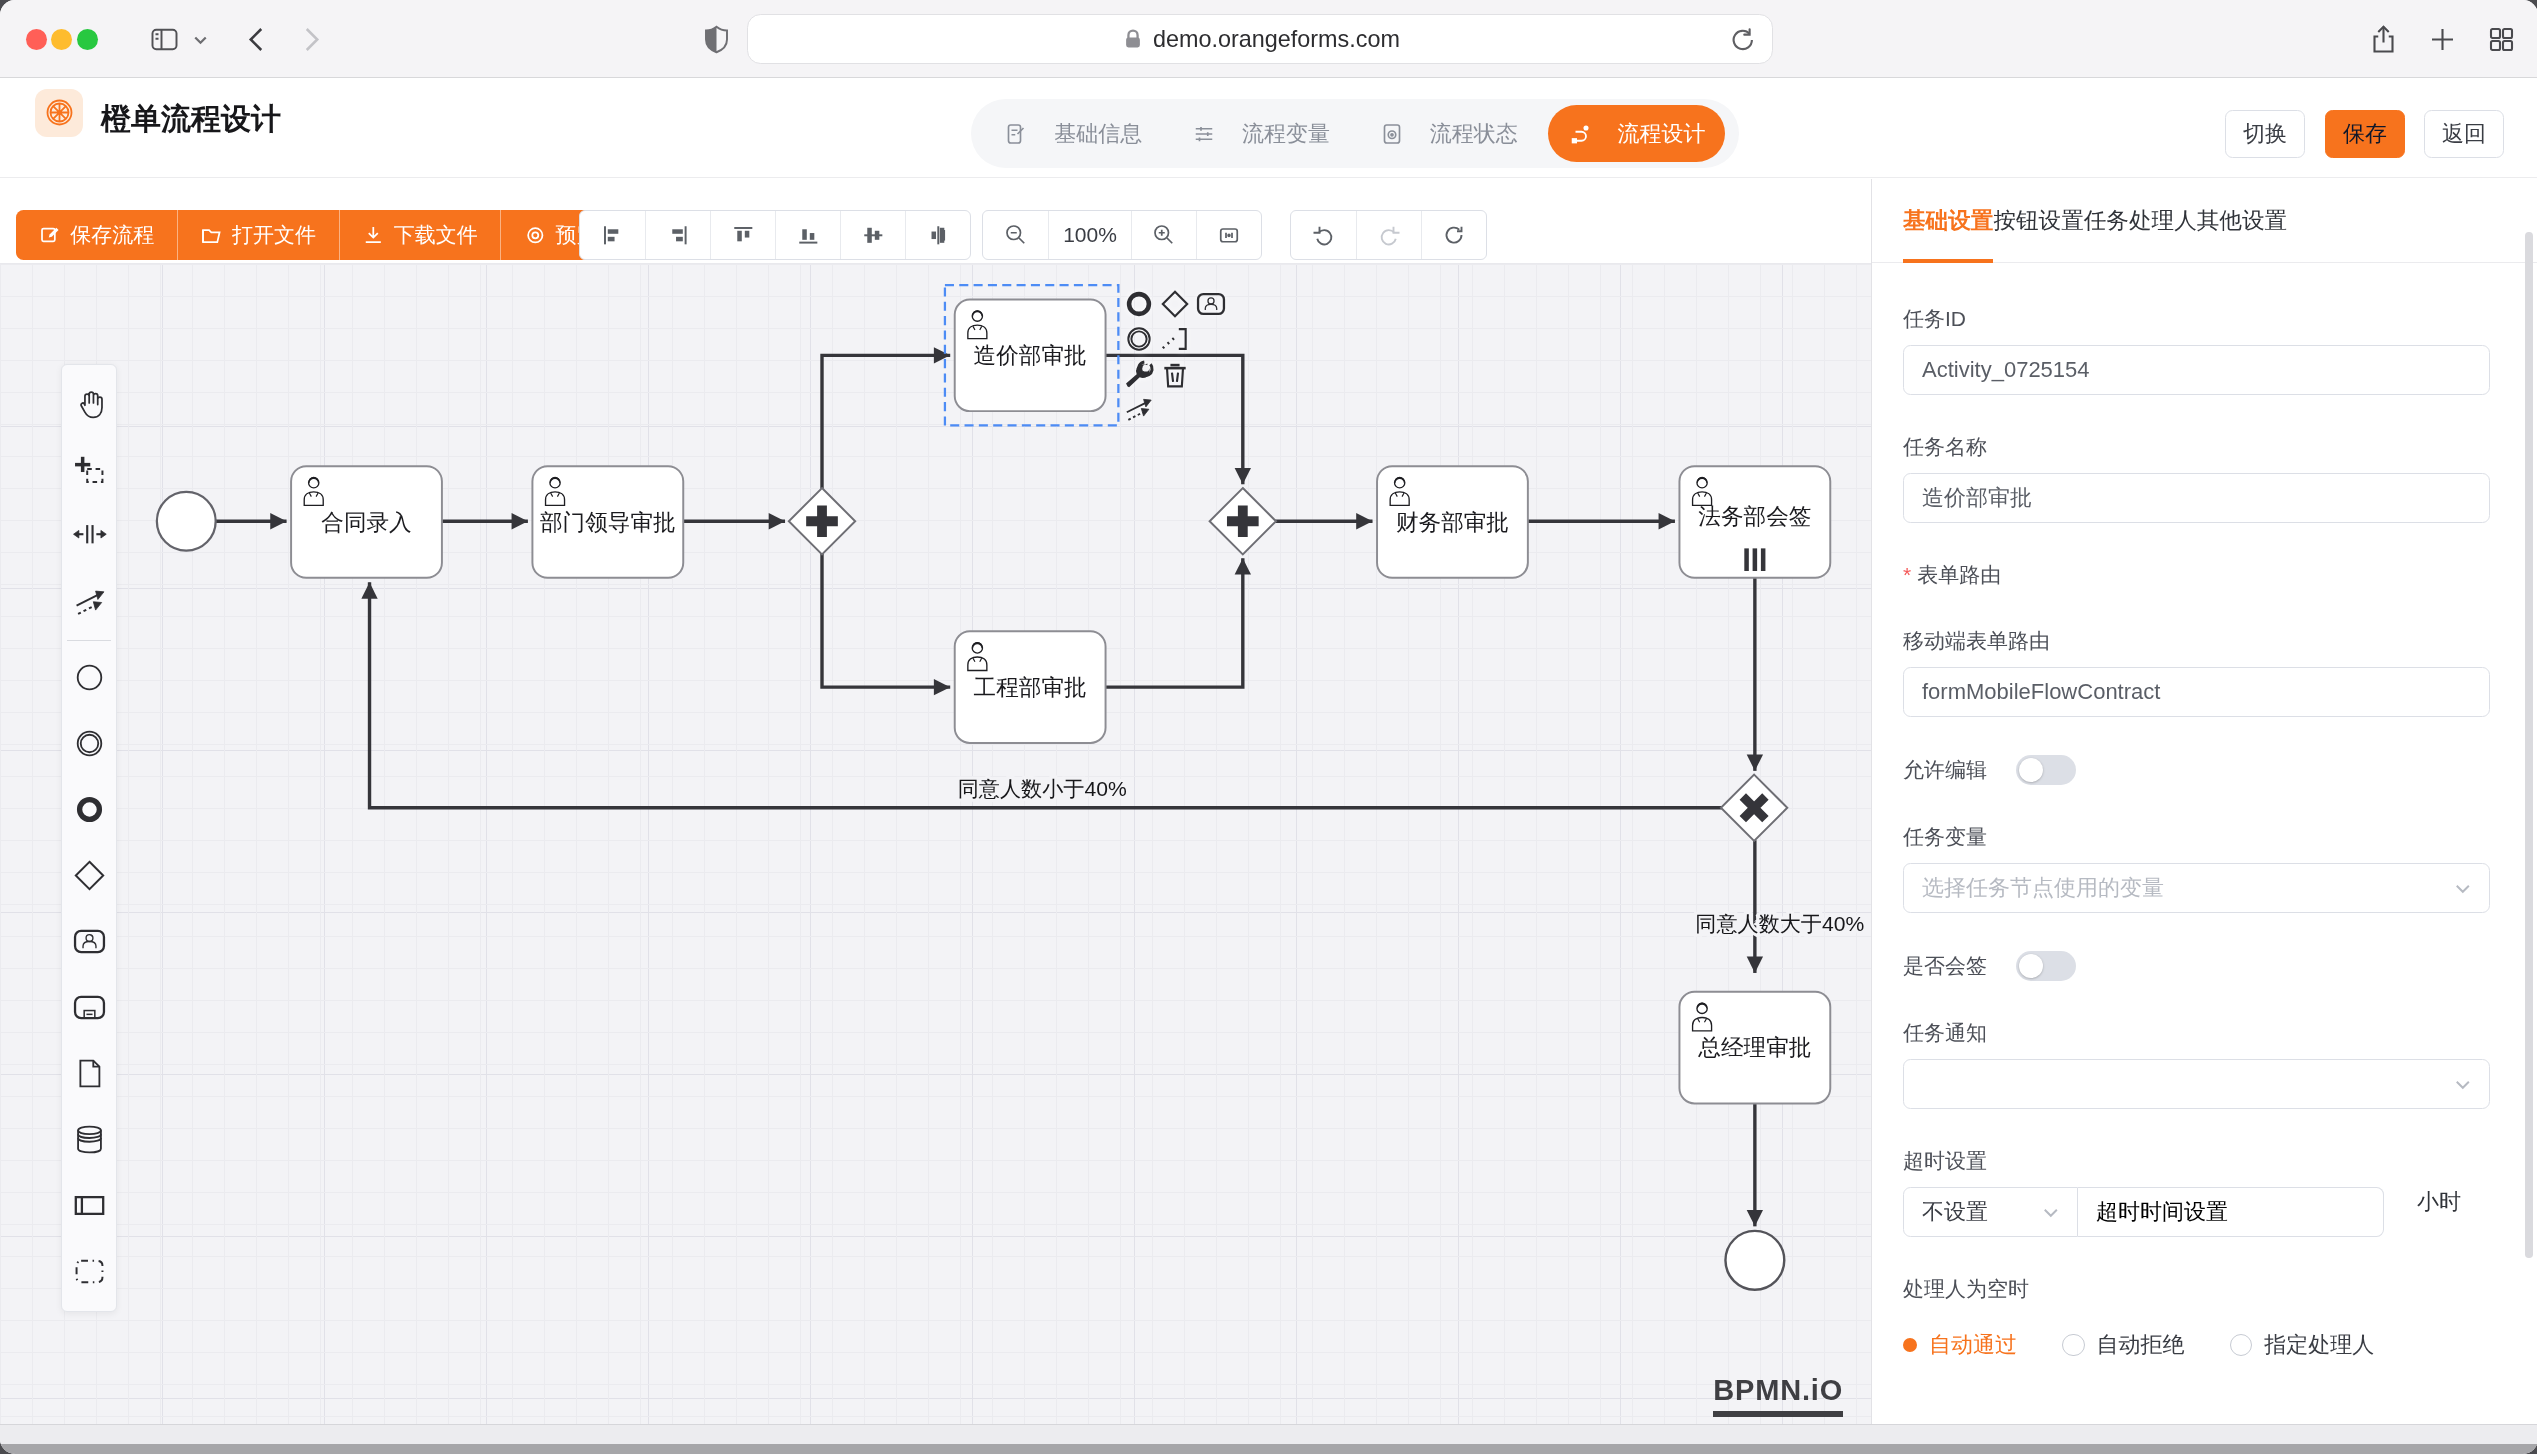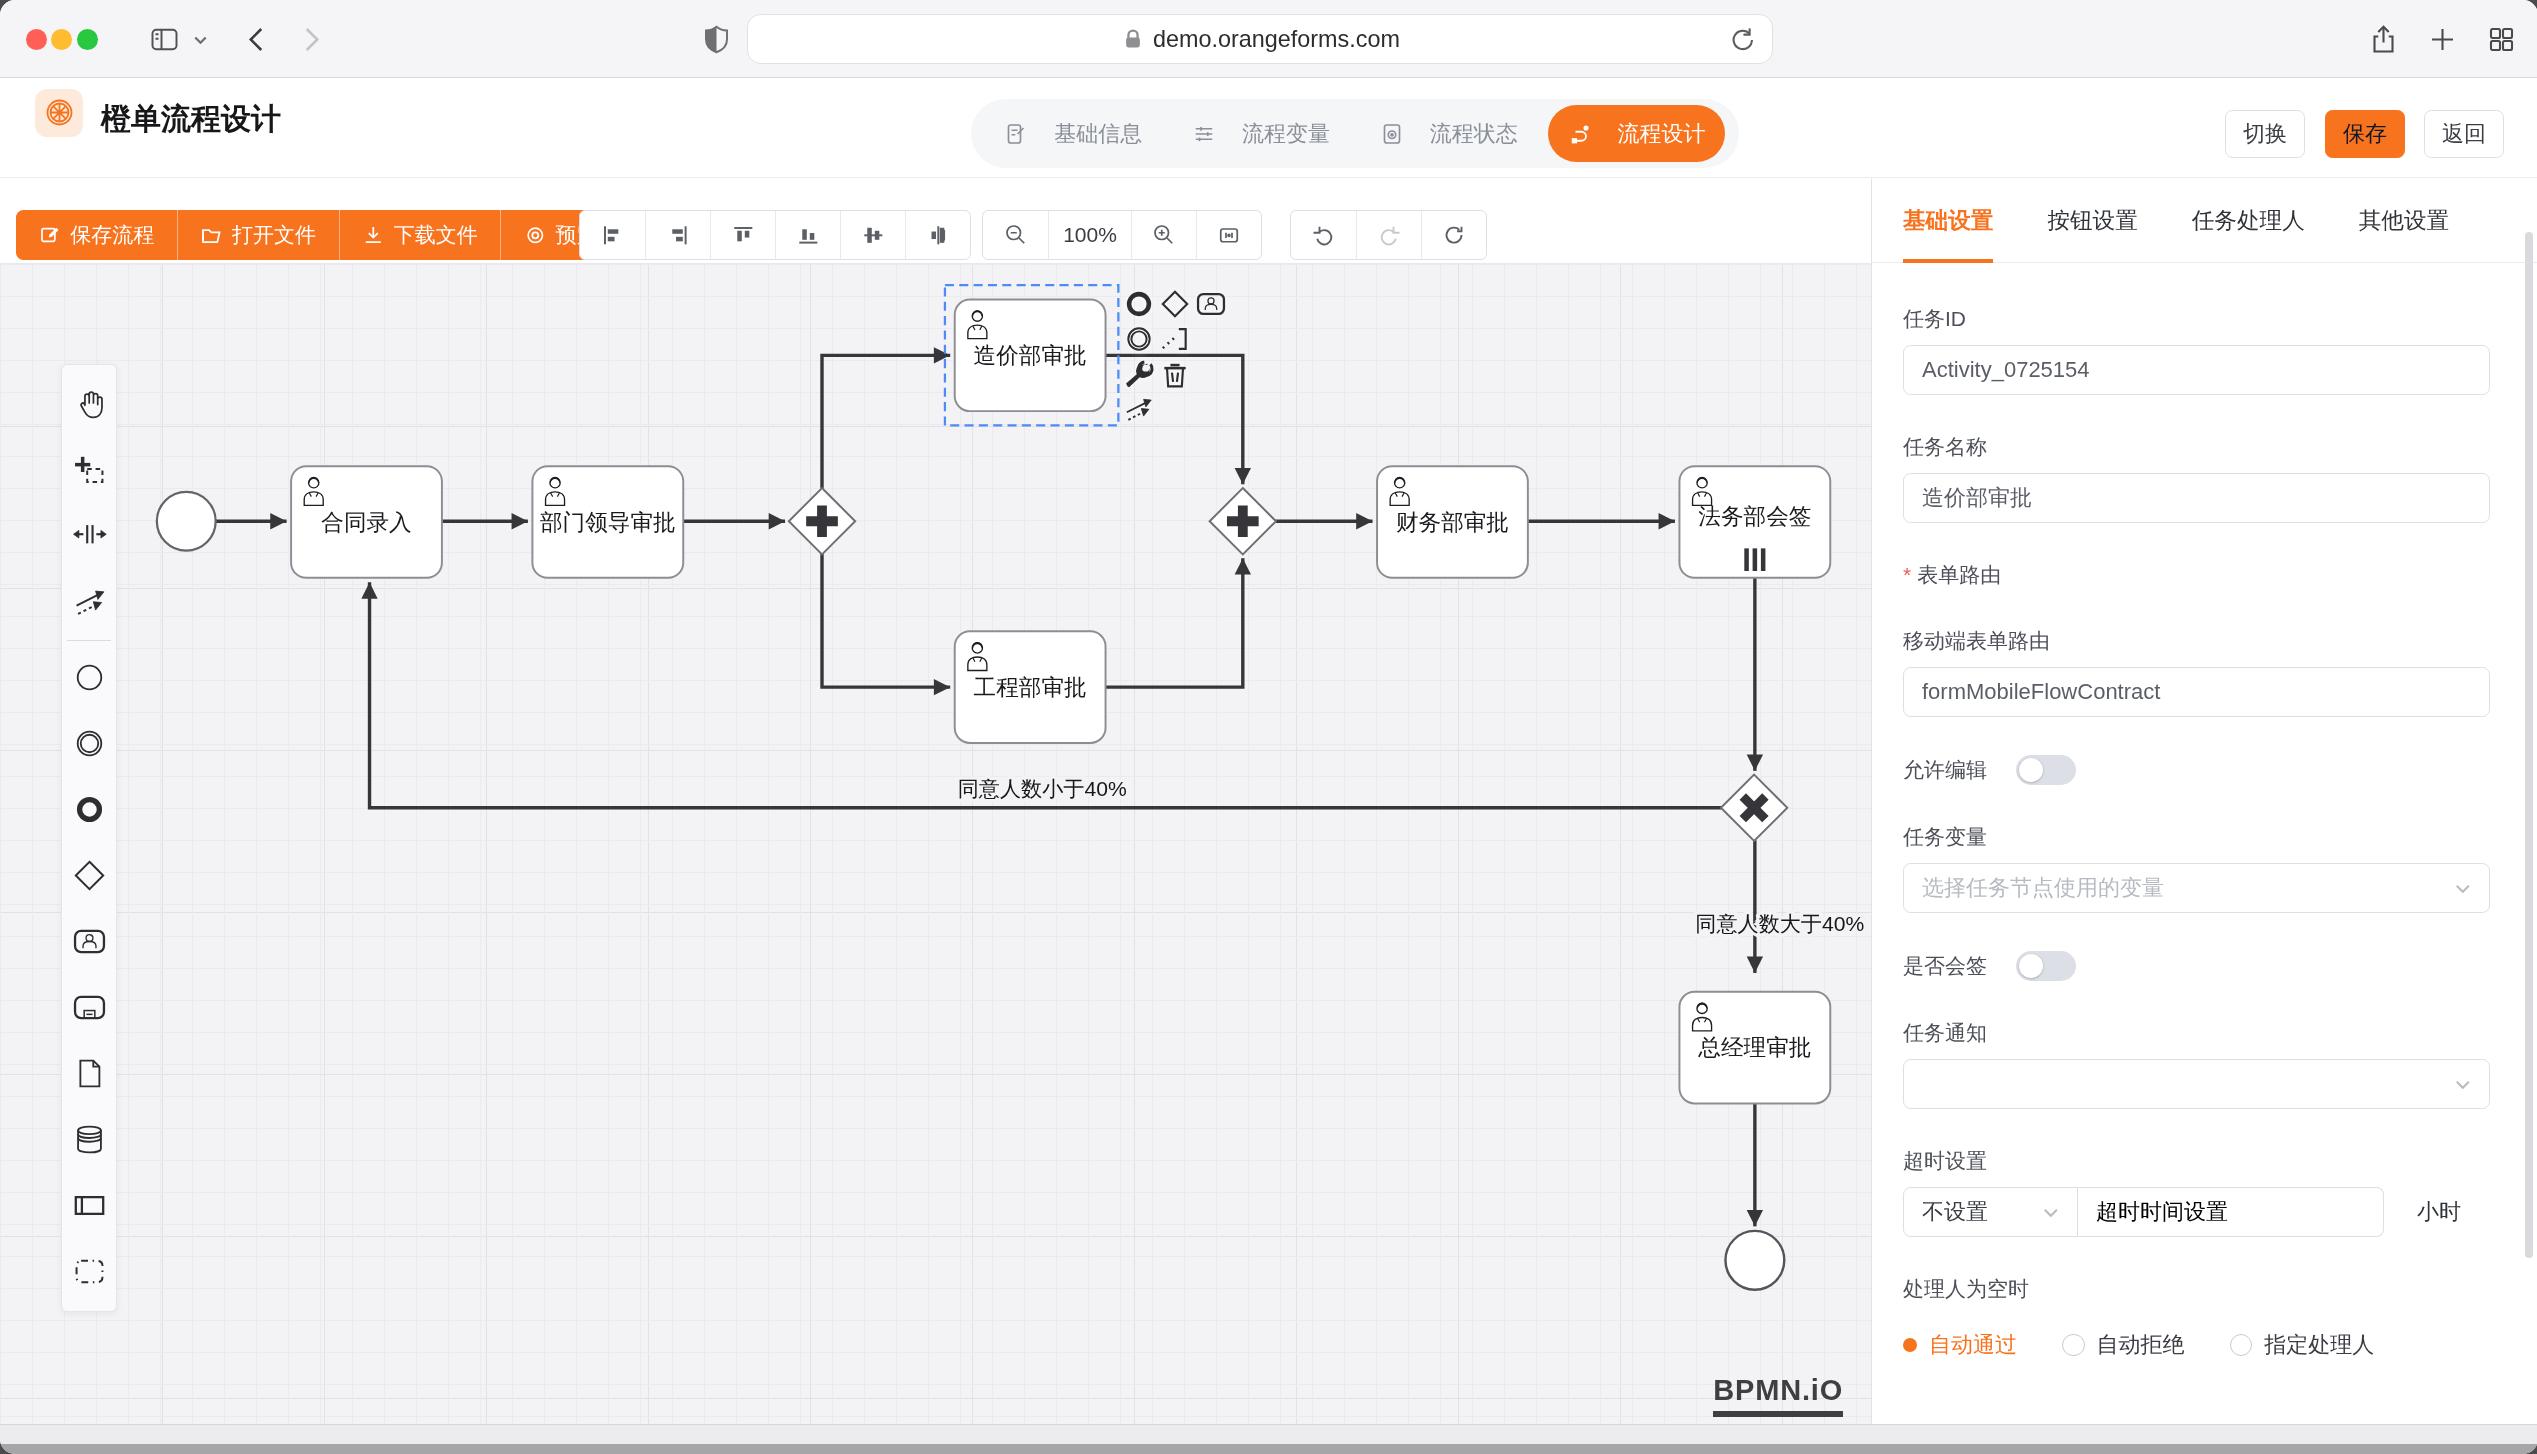--- a/index.html
+++ b/index.html
@@ -37,35 +37,35 @@
  linear-gradient(#e1e1e8 0.8px,transparent 0.8px),linear-gradient(90deg,#e1e1e8 0.8px,transparent 0.8px);
  background-size:32px 32px,32px 32px,162px 162px,162px 162px;overflow:hidden}
 .palette{position:absolute;left:61px;top:100px;width:56px;background:#fafafc;border:0.8px solid #e3e5ea;border-radius:6px;box-shadow:0 1.5px 7.5px rgba(0,0,0,.06);display:flex;flex-direction:column;align-items:center;padding:6px 0}
 .pal-item{width:56px;height:66px;display:flex;align-items:center;justify-content:center;color:#2e2e32}
 .pal-sep{width:44px;height:0.8px;background:#d9dbe0;margin:4.5px 0}
 .ctxpad{position:absolute;left:1121px;top:22.6px;width:121px}
 .ctxcell{position:absolute;width:35px;height:35px;display:flex;align-items:center;justify-content:center;color:#2e2e32;filter:drop-shadow(0 0 3px #fff)}
 .bpmnlogo{position:absolute;right:28px;top:1110px;color:#3f3f43;font-size:29px;font-weight:800;letter-spacing:0.8px;border-bottom:6px solid #3f3f43;padding-bottom:3.8px}
 
 .panel{position:absolute;left:1871px;top:179px;width:666px;height:1245px;background:#fff;border-left:0.8px solid #e2e2e6}
-.ptabs{position:absolute;left:0;top:0;width:100%;height:84px;border-bottom:0.8px solid #ebebee;display:flex;align-items:center;padding-left:31px;gap:54px}
+.ptabs{position:absolute;left:0;top:0;width:100%;height:84px;border-bottom:0.8px solid #ebebee;display:flex;align-items:center;padding-left:31px;}
 .ptab{font-size:22.6px;color:#303339;position:relative;height:100%;display:flex;align-items:center}
 .ptab.active{color:#f7731d;font-weight:bold}
 .ptab.active::after{content:"";position:absolute;left:0;bottom:-0.8px;width:100%;height:3.8px;background:#f7731d}
 .pbody{position:absolute;left:31px;top:84px;width:587px}
 .plabel{font-size:21px;color:#4d5058;margin-top:38px;margin-bottom:12px;display:flex;align-items:center}
 .req{color:#f45a5a;margin-right:6px;font-size:21px}
 .pinput{width:587px;height:50px;border:1.1px solid #dcdfe6;border-radius:7.5px;background:#fff;font-size:22px;color:#5a5e66;padding:0 18px;display:flex;align-items:center;position:relative;font-family:"Liberation Sans",sans-serif}
 .pinput .ph{color:#b6bac2}
 .chev{position:absolute;right:16.6px;top:15px;width:19.6px;height:19.6px;color:#b6bac2}
 .togglerow{display:flex;align-items:center;margin-top:38px;gap:29px}
 .togglerow .plabel{margin:0}
 .switch{width:60px;height:30px;background:#dcdfe6;border-radius:15px;position:relative}
 .switch .knob{position:absolute;left:3px;top:3px;width:24px;height:24px;background:#fff;border-radius:50%;box-shadow:0 0.8px 2.3px rgba(0,0,0,.25)}
-.joined{display:flex;align-items:center}
+.joined{display:flex;}
 .jselect{width:175px;height:50px;border:1.1px solid #dcdfe6;border-radius:7.5px 0 0 7.5px;font-size:22px;color:#3a3d44;display:flex;align-items:center;padding:0 18px;position:relative;background:#fff}
 .jinput{width:306px;height:50px;border:1.1px solid #dcdfe6;border-left:none;border-radius:0 7.5px 7.5px 0;font-size:22px;display:flex;align-items:center;padding:0 18px;background:#fff}
 .unit{font-size:22px;color:#303339;margin-left:33px}
 .radiorow{display:flex;align-items:center;margin-top:27px;gap:45px}
 .radio{display:flex;align-items:center;gap:12px;font-size:22px;color:#3a3d44}
 .rdot{width:10.6px;height:10.6px;border:7.5px solid #f7731d;border-radius:50%;background:#fff}
 .rdot.off{width:22.6px;height:22.6px;border:1.5px solid #c7cbd3}
 .radio.on{color:#f7731d}
 .pscroll{position:absolute;right:4.5px;top:53px;width:7.5px;height:1026px;background:#dadade;border-radius:3.8px}
 

